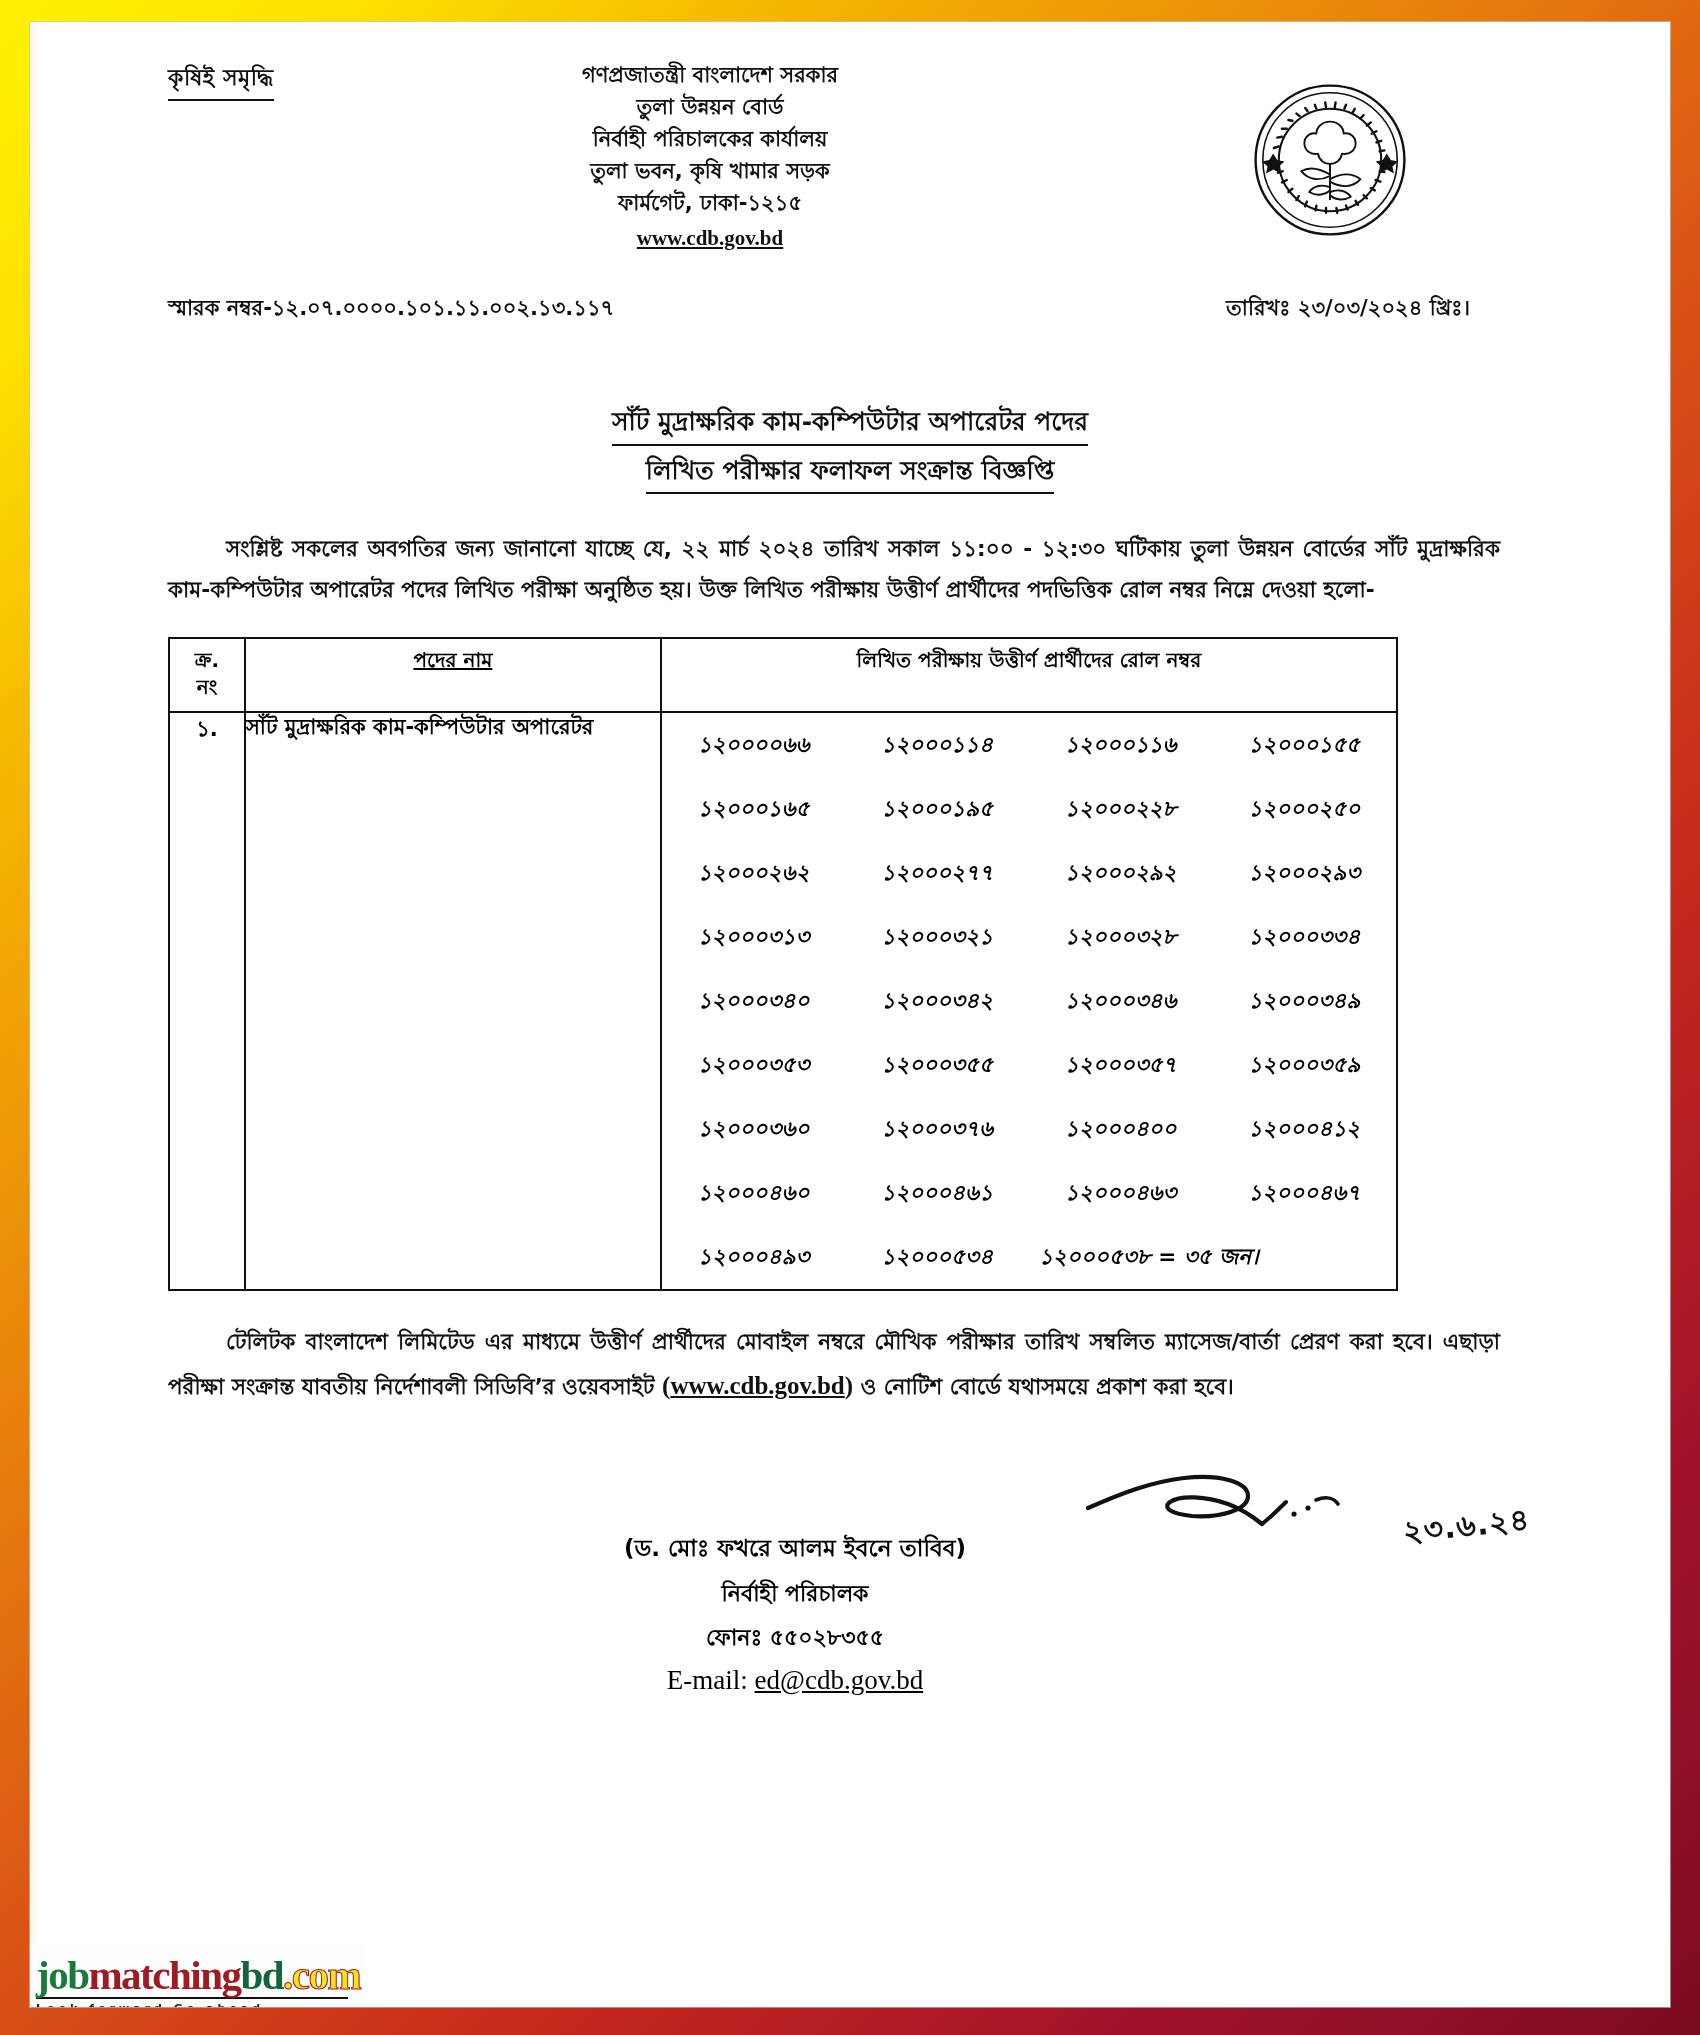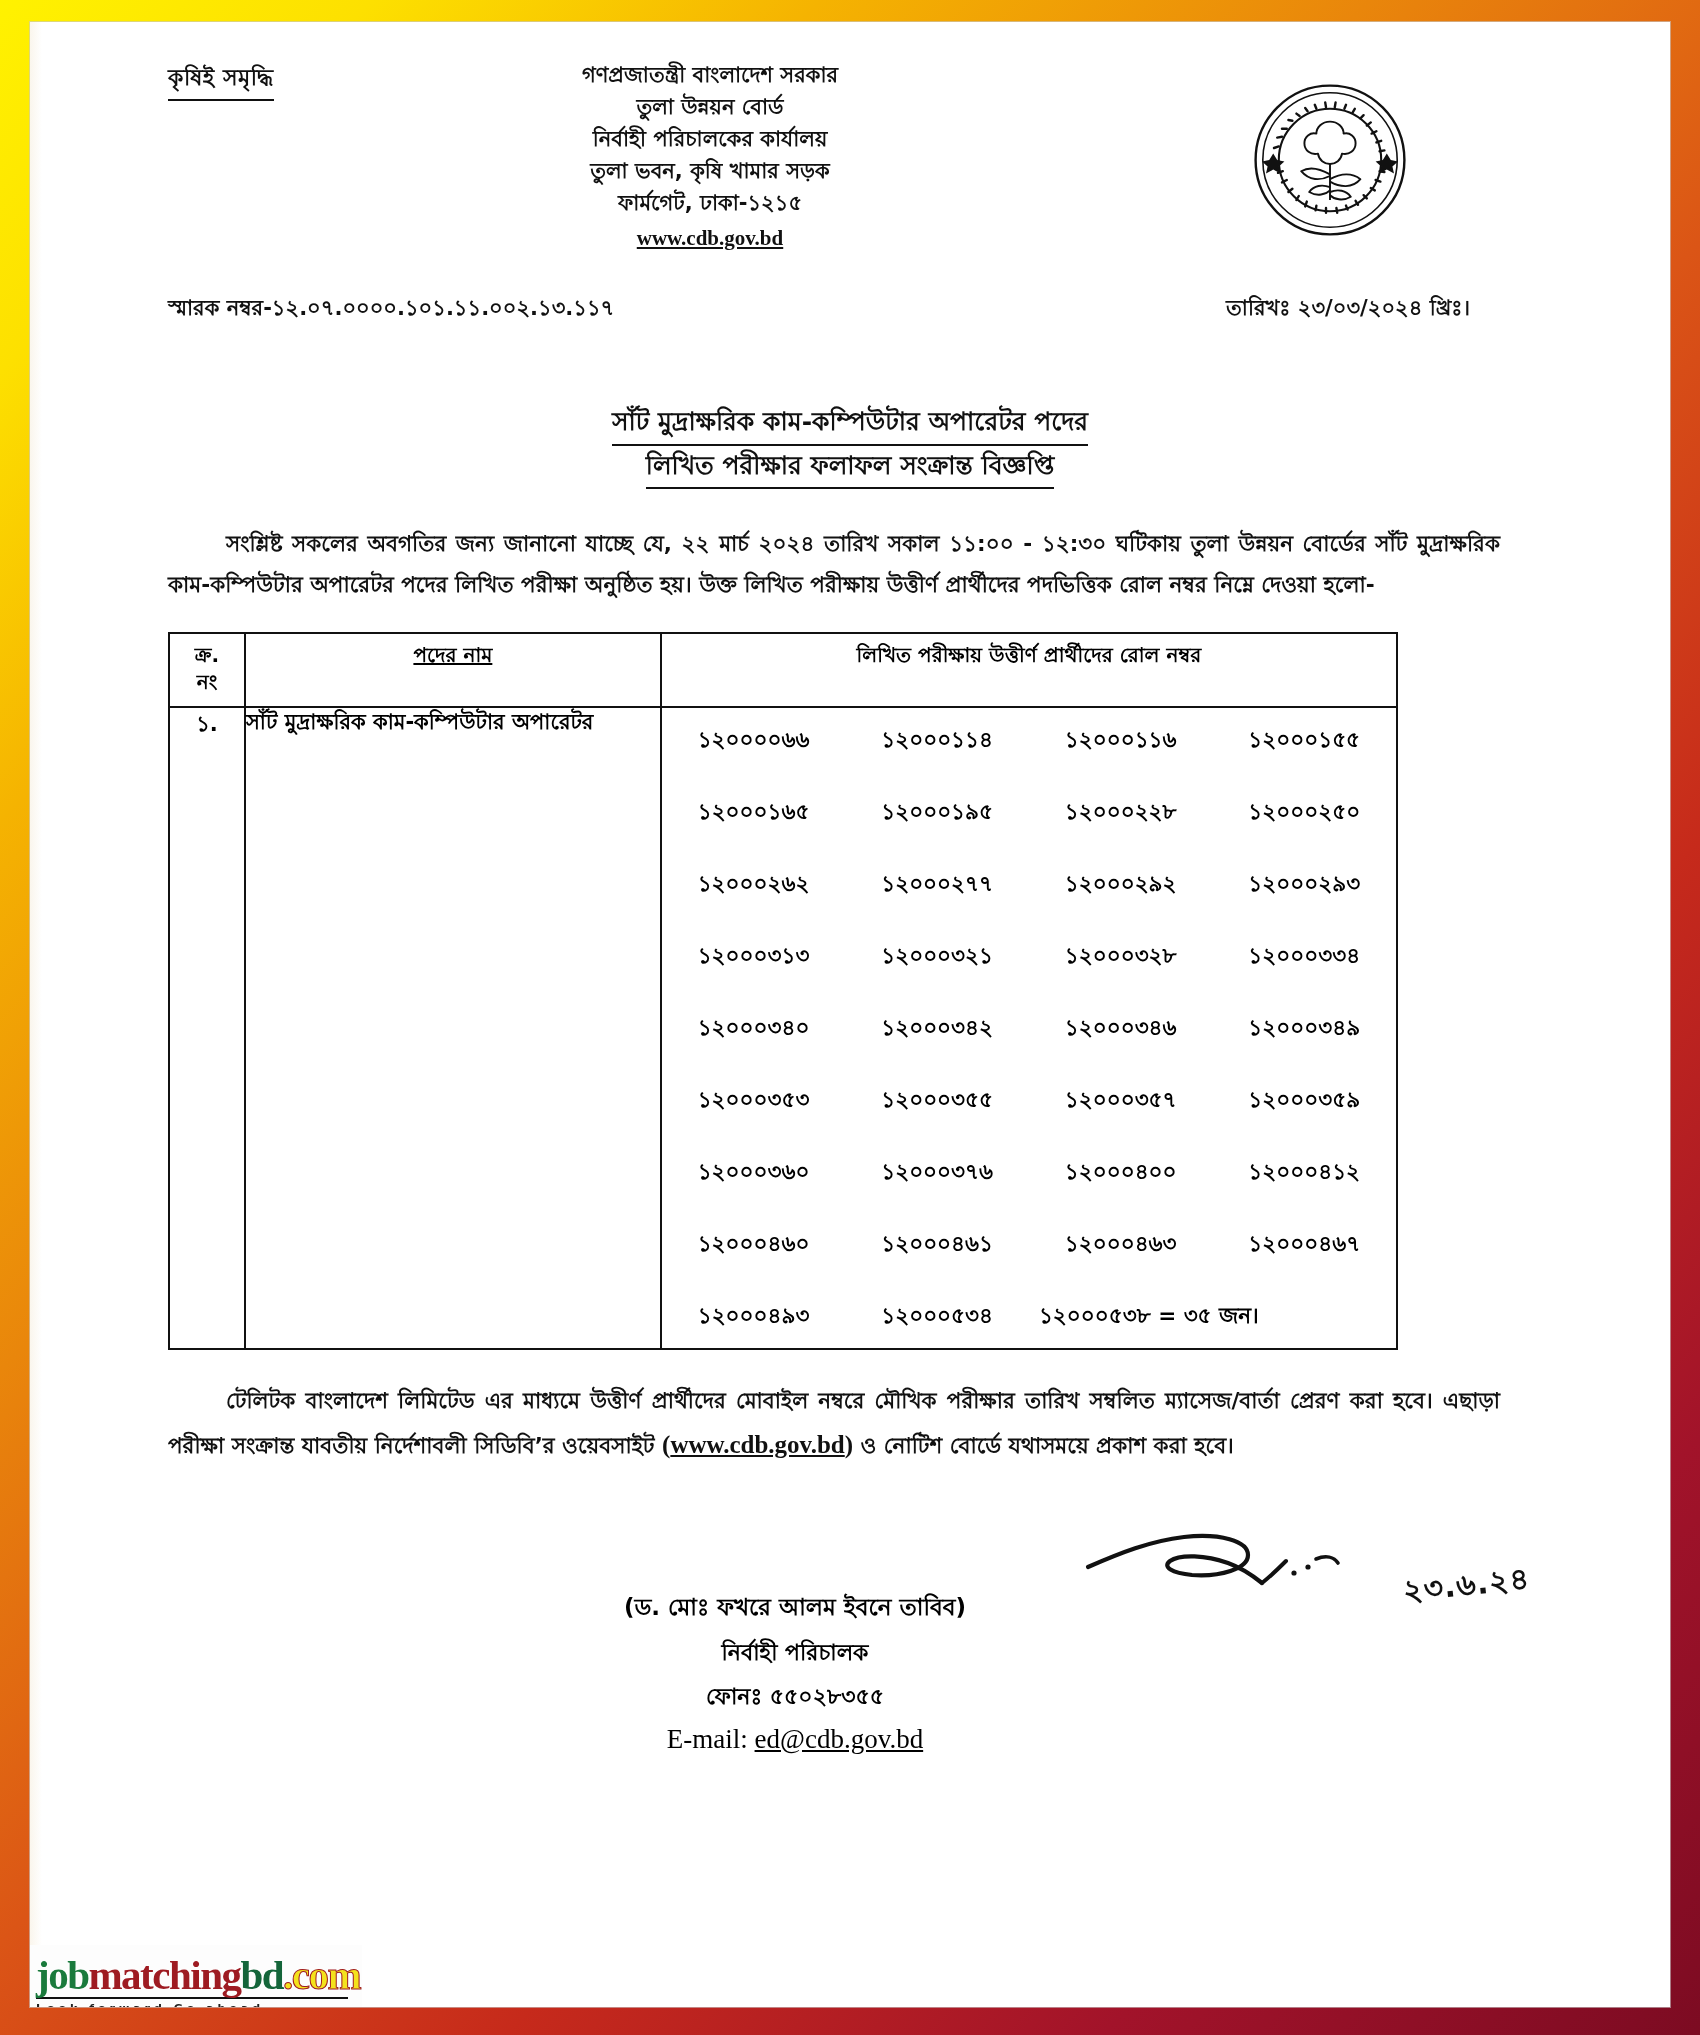--- a/index.html
+++ b/index.html
@@ -129,21 +129,21 @@
     margin-top: 62px;
     text-align: center;
     line-height: 1.62;
   }
   #title span {
     display: inline-block;
     font-size: 25px;
     border-bottom: 2.4px solid #111;
     padding-bottom: 1px;
   }
-  #title .l2 { }
+  #title .l2 { margin-top: 5px; }
 
   
   .para {
     margin: 34px 170px 0 138px;
     font-size: 21.5px;
     line-height: 1.92;
     text-align: justify;
     text-indent: 58px;
   }
 
@@ -186,21 +186,22 @@
     font-weight: bold;
     font-size: 21px;
     padding: 12px 6px 0 10px;
     line-height: 1.4;
   }
   td.cell-rolls { padding: 0; }
 
   .rolls-grid {
     display: grid;
     grid-template-columns: repeat(4, 1fr);
-    row-gap: 8px;
+    row-gap: 0;
+    font-style: italic;
   }
   .roll {
     font-family: "DejaVu Sans", sans-serif;
     font-weight: bold;
     font-size: 21.5px;
     text-align: center;
     height: 64px;
     line-height: 64px;
     white-space: nowrap;
   }

